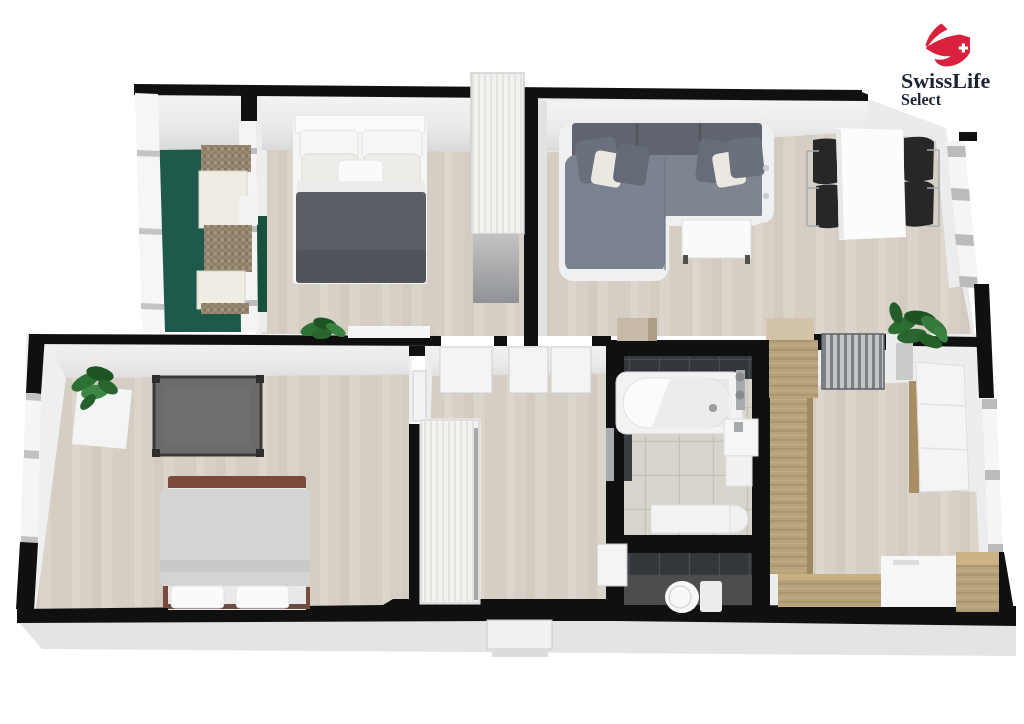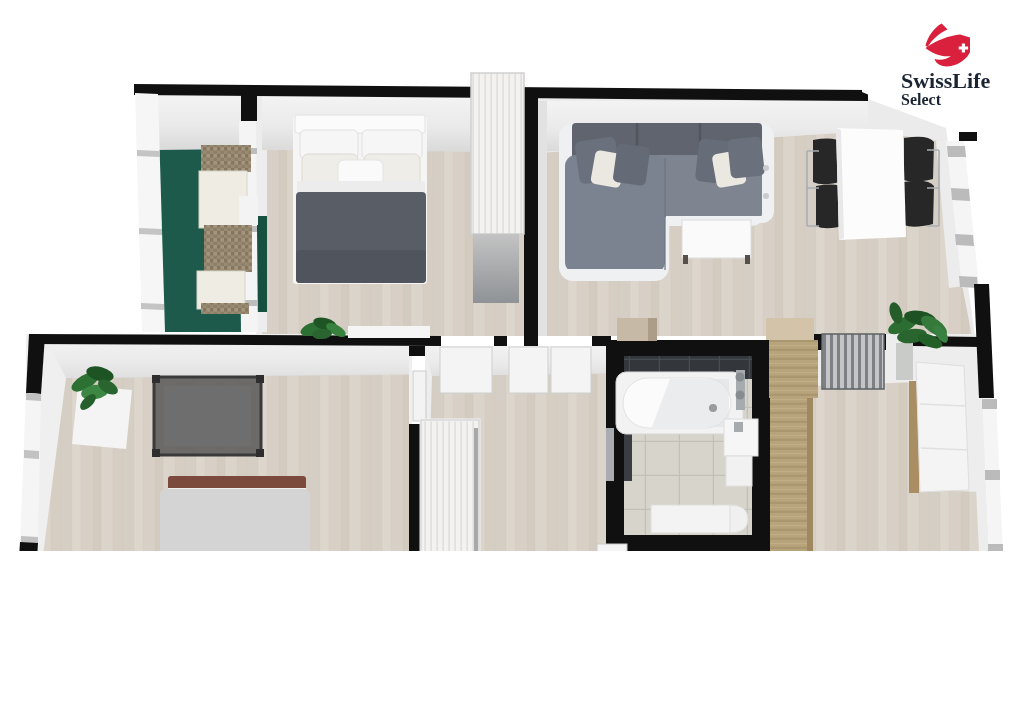--- a/index.html
+++ b/index.html
@@ -1,16 +1,16 @@
 <!DOCTYPE html>
 <html><head>
 <meta charset="utf-8">
 <style>
   html,body{margin:0;padding:0;background:#ffffff;}
-  .wrap{width:1024px;height:551px;position:relative;overflow:hidden;background:#bef264;}
+  .wrap{width:1024px;height:724px;position:relative;overflow:hidden;background:#bef264;}
   svg{display:block;}
   .logo-name{font-family:"Liberation Serif",serif;font-weight:700;fill:#1a2433;}
 </style>
 </head>
 <body>
 <div class="wrap">
 <svg width="1024" height="724" viewBox="0 0 1024 724" xmlns="http://www.w3.org/2000/svg">
 <defs>
   <pattern id="wd" width="62" height="724" patternUnits="userSpaceOnUse">
     <rect x="0" y="0" width="62" height="724" fill="#d9d2c8"></rect>

